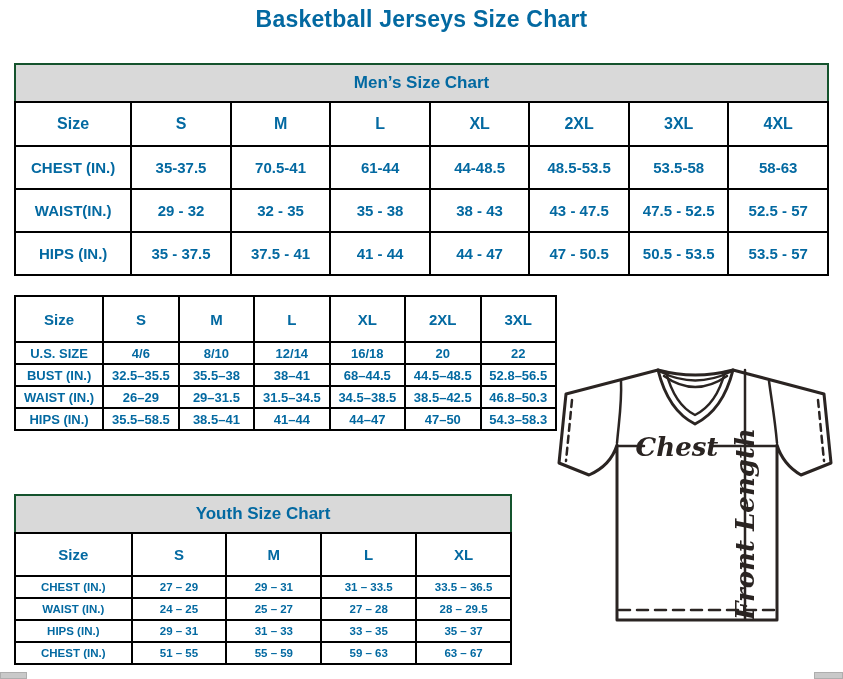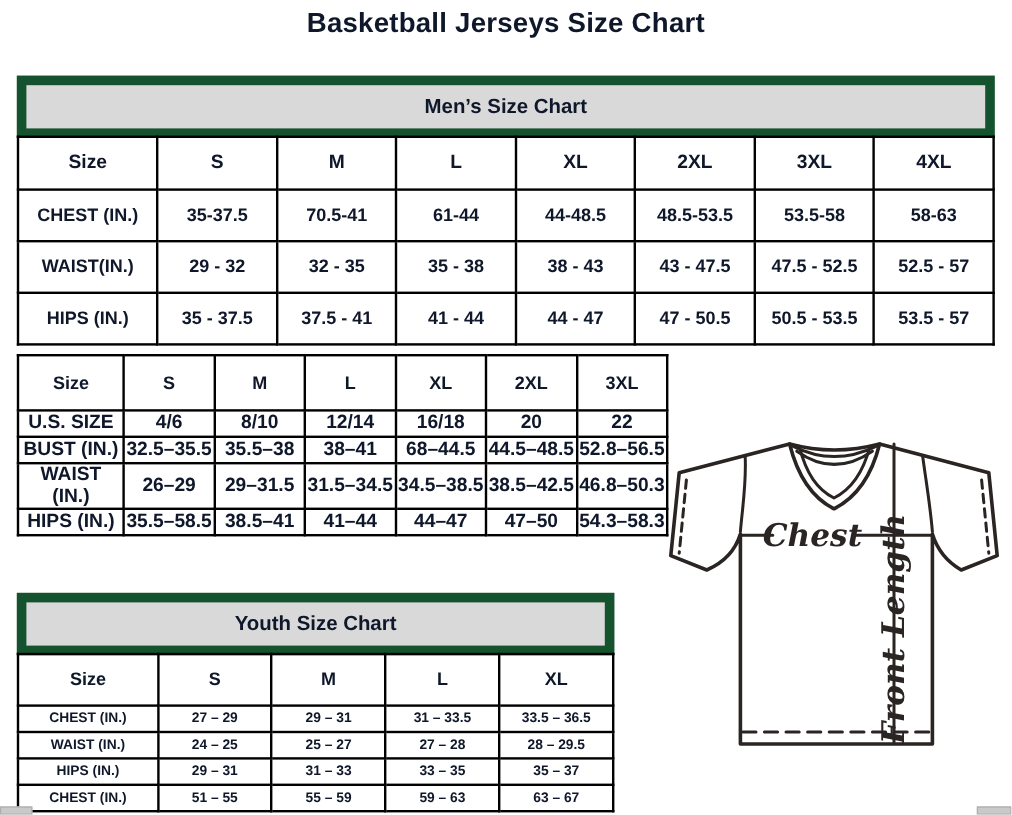--- a/index.html
+++ b/index.html
@@ -1,35 +1,35 @@
 <!DOCTYPE html>
 <html><head>
 <meta charset="utf-8">
 <style>
   html,body{margin:0;padding:0;background:#fff;}
   #page{position:relative;width:843px;height:679px;background:#ffffff;overflow:hidden;
-        font-family:"Liberation Sans",sans-serif;color:#0f172a;}
+        font-family:"Liberation Sans",sans-serif;color:#0369a1;}
   .page-title{position:absolute;top:6px;left:0;width:100%;text-align:center;
         font-size:23px;font-weight:bold;letter-spacing:0.2px;}
   .chart{position:absolute;}
-  .chart-caption{background:#d9d9d9;border:8px solid #14532d;text-align:center;
+  .chart-caption{background:#d9d9d9;border:2px solid #14532d;text-align:center;
         font-weight:bold;font-size:17px;height:36px;line-height:36px;}
   table.size-table{width:100%;border-collapse:collapse;table-layout:fixed;margin-top:-2px;}
   table.size-table th,table.size-table td{border:2px solid #000;text-align:center;
         font-weight:bold;padding:0;}
   
   #mens-chart{left:14px;top:63px;width:815px;}
   #mens-chart col.label-col{width:14.3%;}
   #mens-chart thead th{height:42px;font-size:16px;}
   #mens-chart tbody th,#mens-chart tbody td{height:41px;font-size:15px;}
   
   #womens-chart{left:14px;top:297px;width:543px;}
   #womens-chart col.label-col{width:16.3%;}
   #womens-chart thead th{height:44px;font-size:15px;}
-  #womens-chart tbody th,#womens-chart tbody td{height:20px;font-size:16px;}
+  #womens-chart tbody th,#womens-chart tbody td{height:20px;font-size:13px;}
   
   #youth-chart{left:14px;top:494px;width:498px;border-radius:15px;}
   #youth-chart col.label-col{width:23.5%;}
   #youth-chart thead th{height:41px;font-size:15px;}
   #youth-chart tbody th,#youth-chart tbody td{height:20px;font-size:11.5px;}
   
   #jersey{position:absolute;left:555px;top:358px;width:280px;height:276px;}
   #jersey text{font-family:"DejaVu Serif",serif;font-style:italic;font-weight:bold;
         fill:#2a2422;}
   

